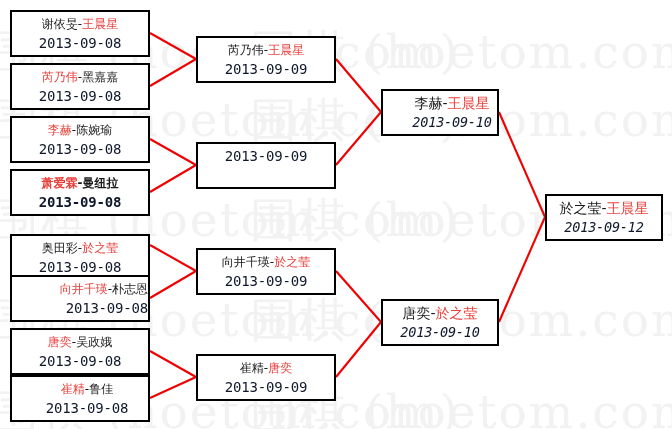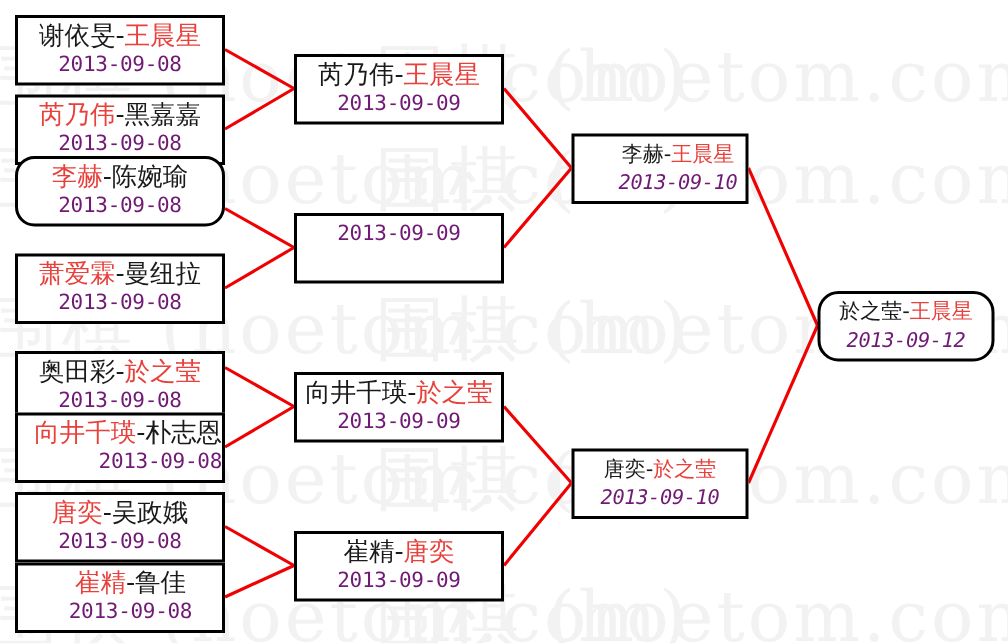--- a/index.html
+++ b/index.html
@@ -56,41 +56,41 @@
     position: absolute;
     box-sizing: border-box;
     background: #ffffff;
     border: 2px solid #000000;
     z-index: 2;
     text-align: center;
     padding-top: 3px;
     font-family: "DejaVu Sans", "Liberation Sans", sans-serif;
   }
   .players {
-    font-size: 17px;
+    font-size: 12px;
     line-height: 19px;
     color: #1a1a1a;
     white-space: nowrap;
   }
   .date {
     font-size: 14px;
     line-height: 19px;
-    color: #701a75;
+    color: #0f172a;
     font-family: "DejaVu Sans Mono", "Liberation Mono", monospace;
     letter-spacing: -0.2px;
   }
   .w { color: #e8413c; }
   .l { color: #1a1a1a; }
   .sep { color: #1a1a1a; }
 
   
   .r1 { width: 140px; height: 47px; }
   .r2 { width: 140px; height: 47px; }
   .r3 { width: 118px; height: 47px; }
-  .r4 { width: 118px; height: 47px; border-radius: 14px; }
+  .r4 { width: 118px; height: 47px; }
   .r3 .players, .r4 .players { font-size: 14px; }
   .r3 .date, .r4 .date { font-size: 13.5px; font-style: italic; }
 </style>
 </head>
 <body>
 
 <div id="bracket">
 
   <div class="watermark-layer">
       <div class="watermark" style="left: -8px; top: 28px;">围棋 (hoetom.com)</div>
@@ -124,25 +124,25 @@
 
   <div id="boxes">
       <div class="match r1" style="left: 10px; top: 10px;">
         <div class="players"><span class="l">谢依旻</span><span class="sep">-</span><span class="w">王晨星</span></div>
         <div class="date">2013-09-08</div>
       </div>
       <div class="match r1" style="left: 10px; top: 63px;">
         <div class="players"><span class="w">芮乃伟</span><span class="sep">-</span><span class="l">黑嘉嘉</span></div>
         <div class="date">2013-09-08</div>
       </div>
-      <div class="match r1" style="left: 10px; top: 104px; border-radius: 13px;">
+      <div class="match r1" style="left: 10px; top: 116px;">
         <div class="players"><span class="w">李赫</span><span class="sep">-</span><span class="l">陈婉瑜</span></div>
         <div class="date">2013-09-08</div>
       </div>
-      <div class="match r1" style="left: 10px; top: 169px;">
+      <div class="match r1" style="left: 10px; top: 169px; font-weight: bold;">
         <div class="players"><span class="w">萧爱霖</span><span class="sep">-</span><span class="l">曼纽拉</span></div>
         <div class="date">2013-09-08</div>
       </div>
       <div class="match r1" style="left: 10px; top: 222px; margin-top: 12px;">
         <div class="players"><span class="l">奥田彩</span><span class="sep">-</span><span class="w">於之莹</span></div>
         <div class="date">2013-09-08</div>
       </div>
       <div class="match r1" style="left: 10px; top: 275px; text-align: right;">
         <div class="players"><span class="w">向井千瑛</span><span class="sep">-</span><span class="l">朴志恩</span></div>
         <div class="date">2013-09-08</div>

